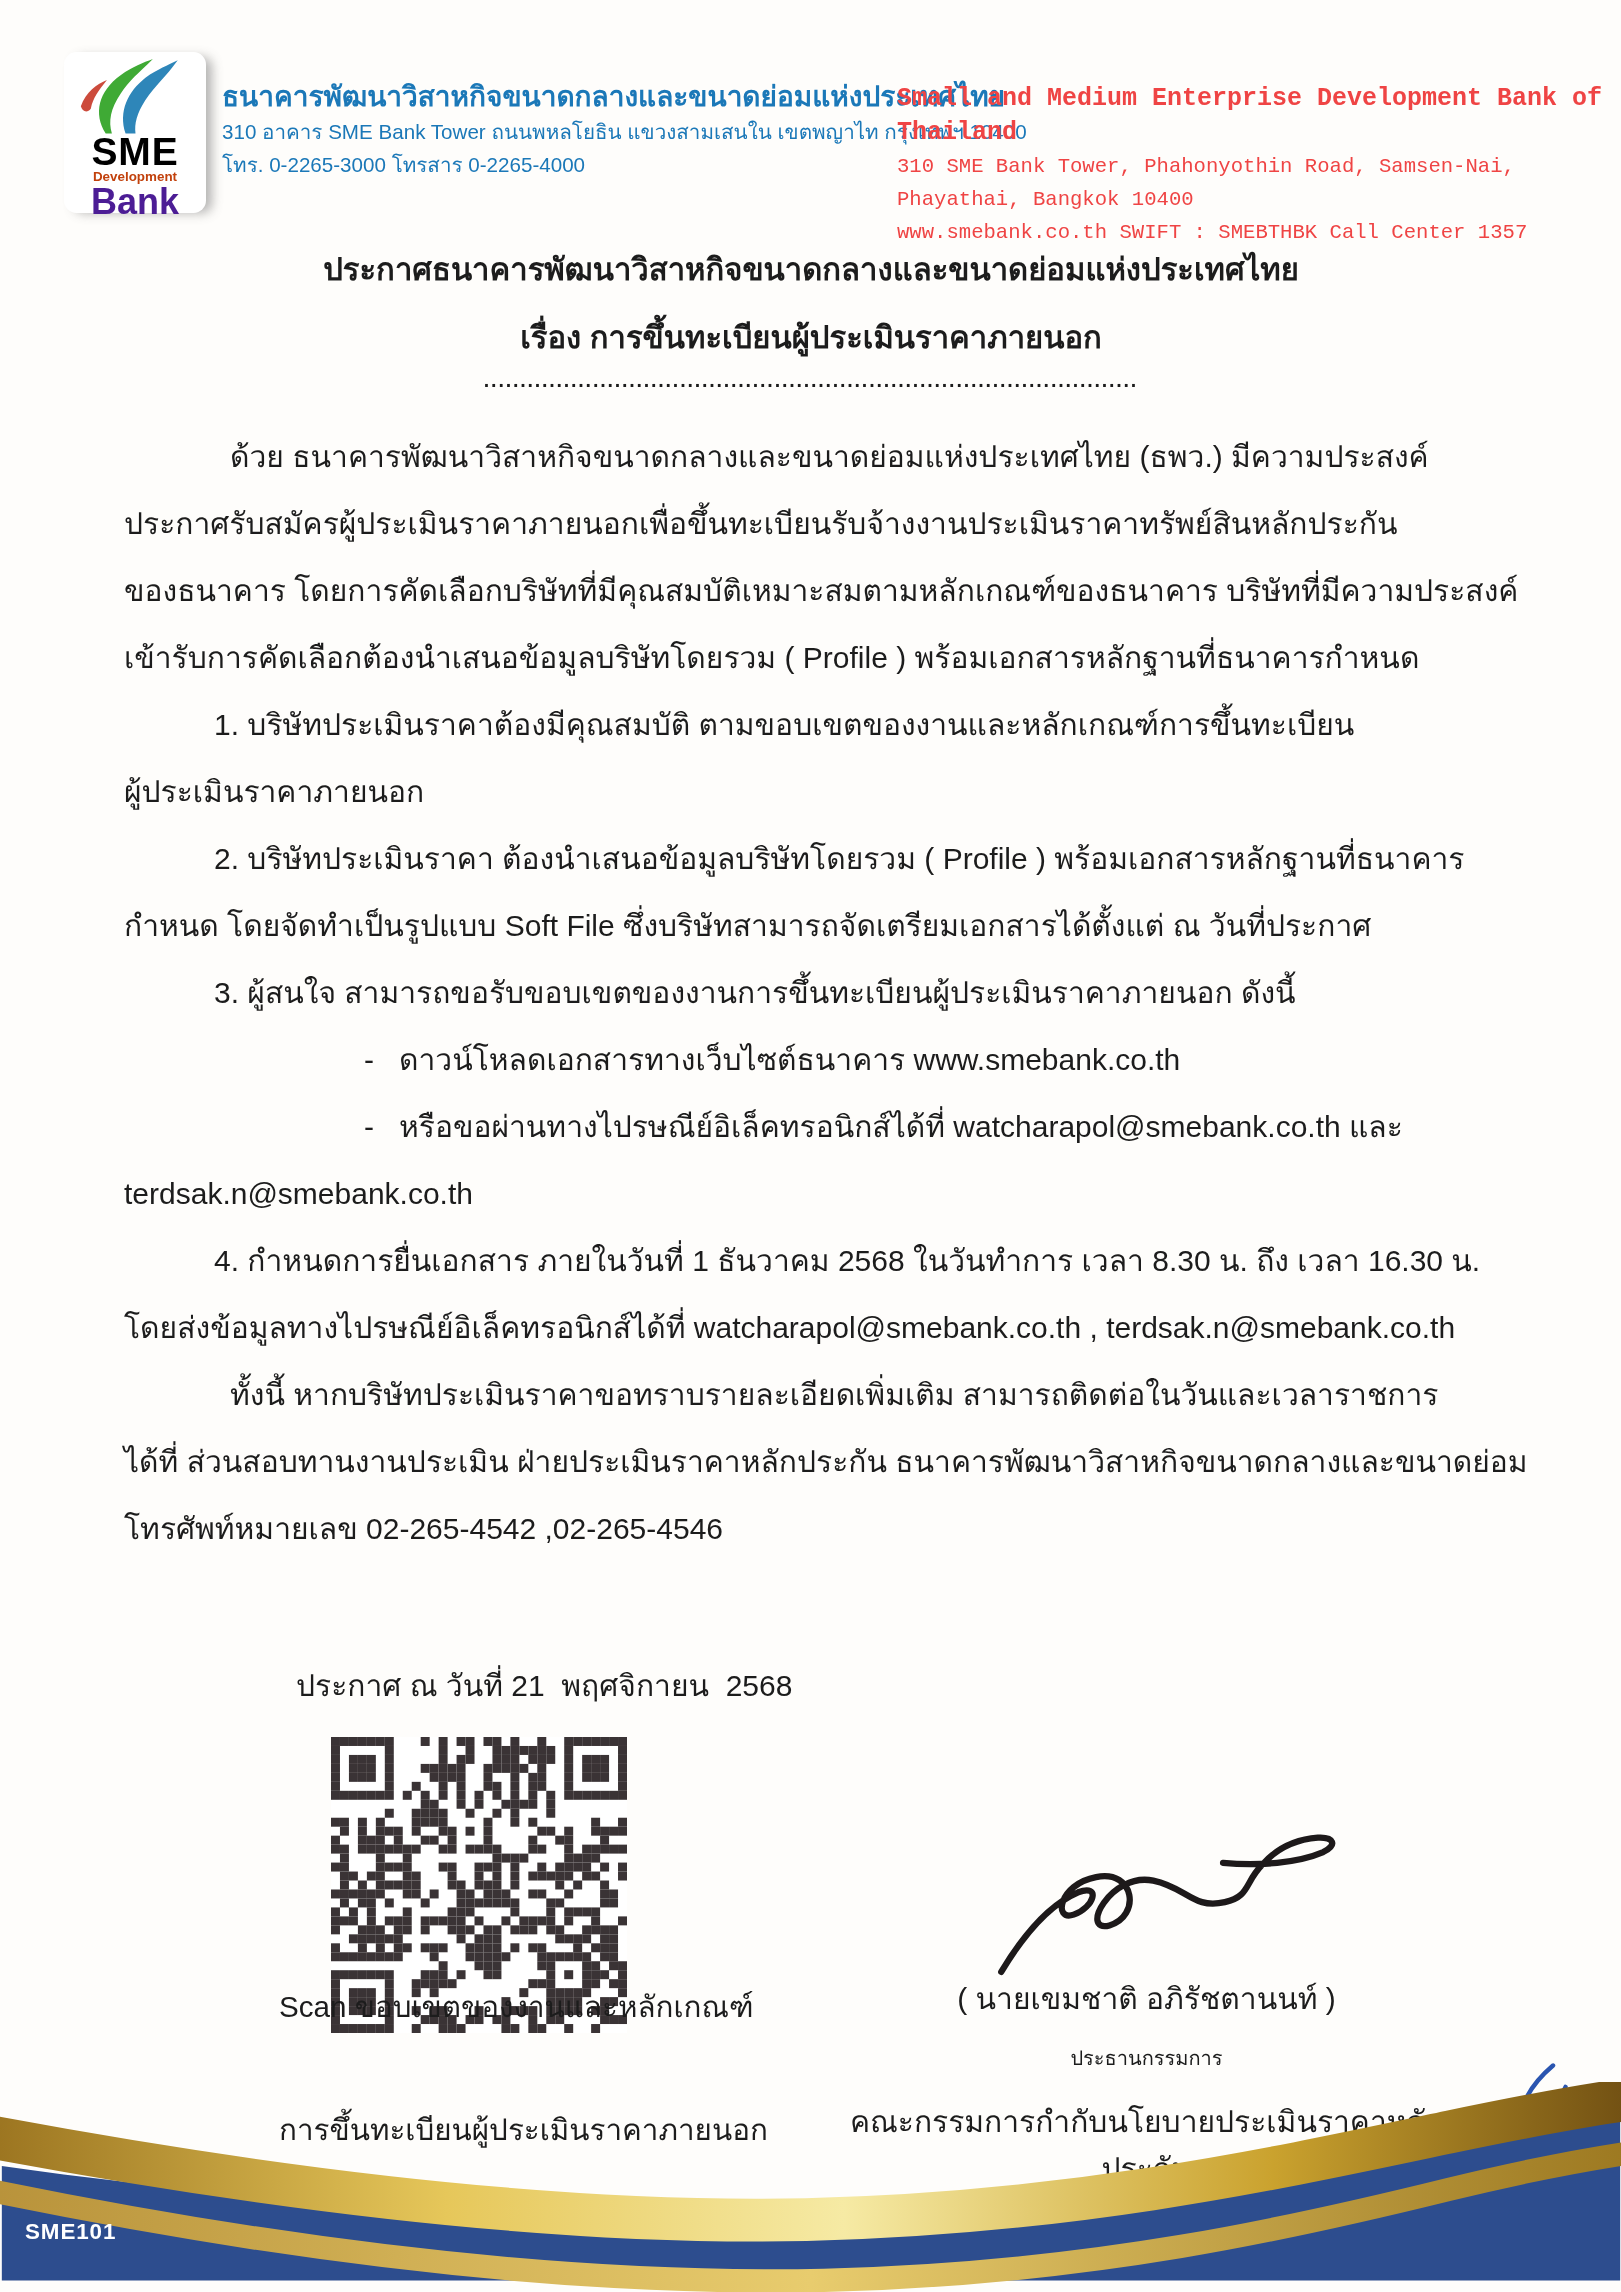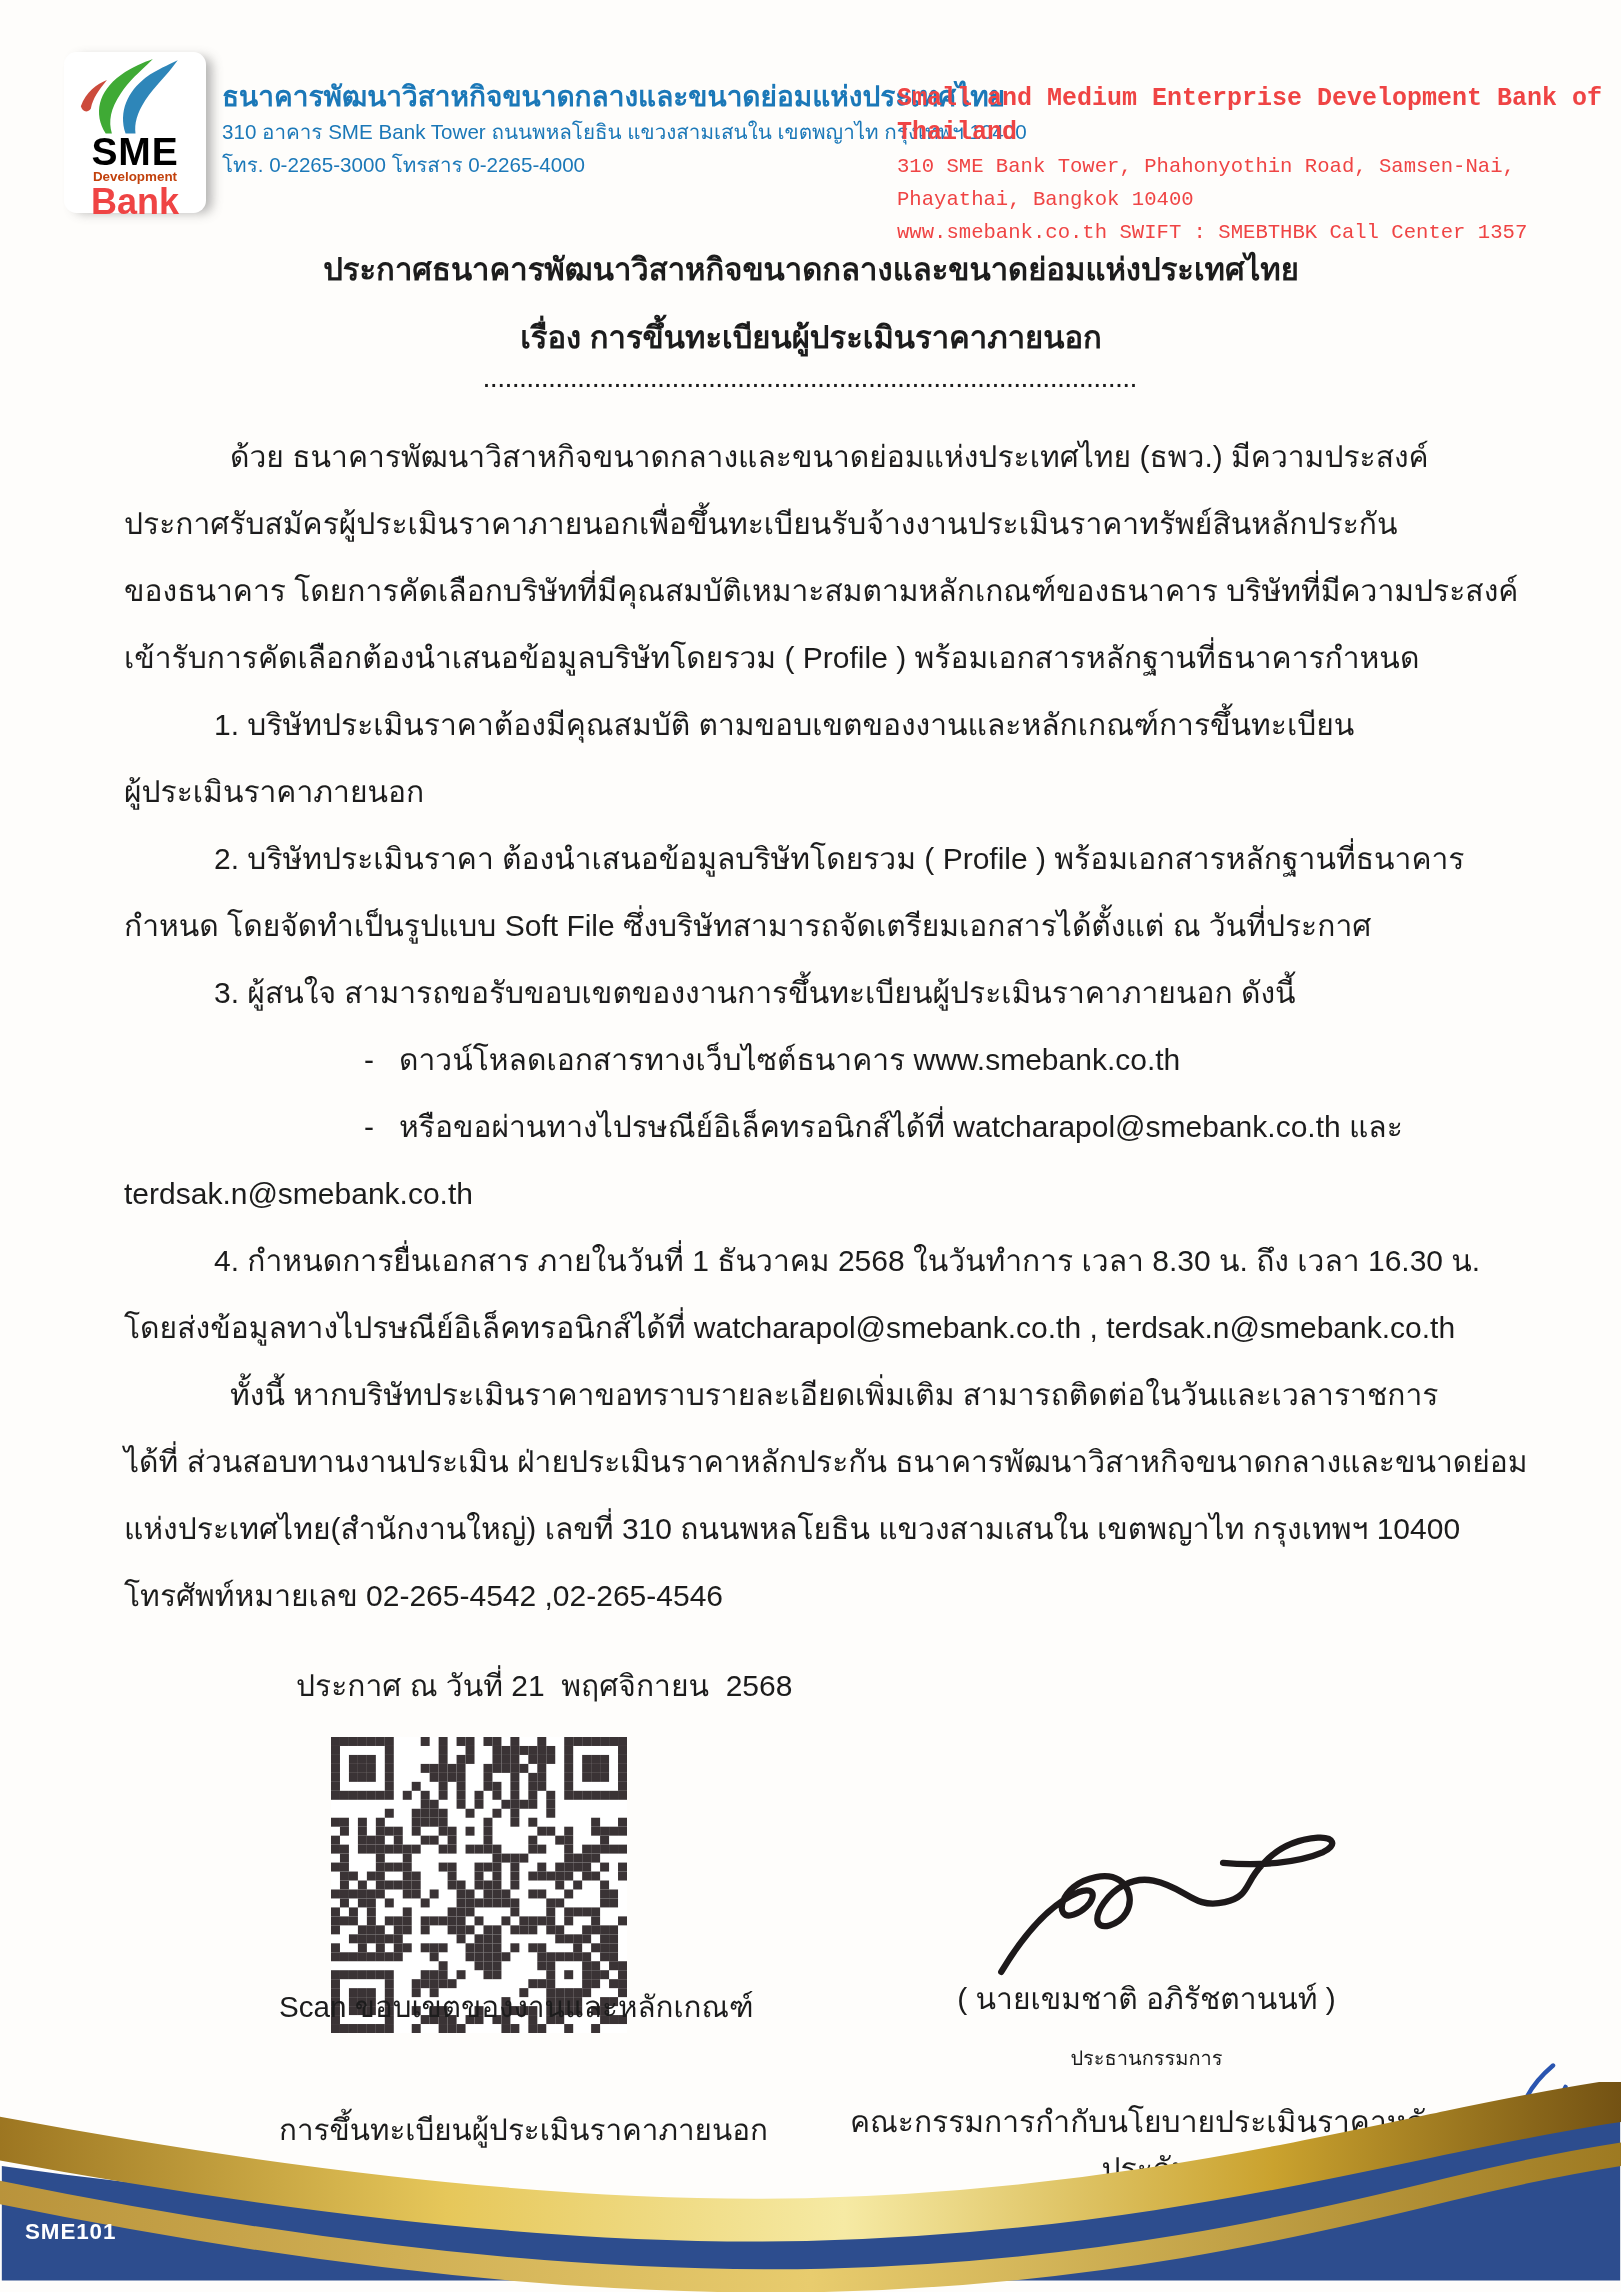--- a/index.html
+++ b/index.html
@@ -11,21 +11,21 @@
   }
   
   .logo-card{
     position:absolute;left:64px;top:52px;width:142px;height:161px;
     background:#fff;border-radius:12.5px;
     box-shadow:8px 2.7px 10.7px -2.7px rgba(90,90,90,.45);
     text-align:center;
   }
   .logo-sme{font-size:39px;font-weight:bold;color:#000000;letter-spacing:0.9px;line-height:36px;margin-top:-5.4px;}
   .logo-dev{font-size:13.4px;font-weight:bold;color:#c2410c;line-height:14.3px;}
-  .logo-bank{font-size:36px;font-weight:bold;color:#ef4444;line-height:36px;}
+  .logo-bank{font-size:36px;font-weight:bold;color:#4c1d95;line-height:36px;}
   .hdr-th{position:absolute;left:222px;top:79px;color:#1b78b8;}
   .hdr-th .name{font-size:28px;font-weight:bold;line-height:36px;}
   .hdr-th .sub{font-size:20.6px;font-weight:500;line-height:33px;}
   .hdr-en{position:absolute;left:897px;top:82px;color:#ef4444;font-family:Liberation Mono, monospace;}
   .hdr-en .name{font-size:25px;font-weight:bold;line-height:34px;}
   .hdr-en .sub{font-size:20.6px;font-weight:500;line-height:33px;}
   
   .doc-title1{position:absolute;left:0;top:244px;width:100%;text-align:center;font-size:31px;font-weight:bold;}
   .doc-title2{position:absolute;left:0;top:312px;width:100%;text-align:center;font-size:31px;font-weight:bold;}
   .dots{position:absolute;left:0;top:369px;width:100%;text-align:center;font-size:19.7px;font-weight:bold;letter-spacing:1.8px;}
@@ -95,21 +95,20 @@
     <div class="line item">2. บริษัทประเมินราคา ต้องนำเสนอข้อมูลบริษัทโดยรวม ( Profile ) พร้อมเอกสารหลักฐานที่ธนาคาร</div>
     <div class="line">กำหนด โดยจัดทำเป็นรูปแบบ Soft File ซึ่งบริษัทสามารถจัดเตรียมเอกสารได้ตั้งแต่ ณ วันที่ประกาศ</div>
     <div class="line item">3. ผู้สนใจ สามารถขอรับขอบเขตของงานการขึ้นทะเบียนผู้ประเมินราคาภายนอก ดังนี้</div>
     <div class="line bullet">-   ดาวน์โหลดเอกสารทางเว็บไซต์ธนาคาร www.smebank.co.th</div>
     <div class="line bullet">-   หรือขอผ่านทางไปรษณีย์อิเล็คทรอนิกส์ได้ที่ watcharapol@smebank.co.th และ</div>
     <div class="line">terdsak.n@smebank.co.th</div>
     <div class="line item">4. กำหนดการยื่นเอกสาร ภายในวันที่ 1 ธันวาคม 2568 ในวันทำการ เวลา 8.30 น. ถึง เวลา 16.30 น.</div>
     <div class="line">โดยส่งข้อมูลทางไปรษณีย์อิเล็คทรอนิกส์ได้ที่ watcharapol@smebank.co.th , terdsak.n@smebank.co.th</div>
     <div class="line ind">ทั้งนี้ หากบริษัทประเมินราคาขอทราบรายละเอียดเพิ่มเติม สามารถติดต่อในวันและเวลาราชการ</div>
     <div class="line">ได้ที่ ส่วนสอบทานงานประเมิน ฝ่ายประเมินราคาหลักประกัน ธนาคารพัฒนาวิสาหกิจขนาดกลางและขนาดย่อม</div>
-    <div class="line">แห่งประเทศไทย(สำนักงานใหญ่) เลขที่ 310 ถนนพหลโยธิน แขวงสามเสนใน เขตพญาไท กรุงเทพฯ 10400</div>
     <div class="line">โทรศัพท์หมายเลข 02-265-4542 ,02-265-4546</div>
   </div>
 
   <div class="announce">ประกาศ ณ วันที่ 21  พฤศจิกายน  2568</div>
 
   <div class="qr"><svg width="296" height="296" viewBox="0 0 330 330">
         <rect width="330" height="330" fill="#fff"></rect>
         <g fill="#3a3335">
           <rect x="0" y="0" width="10" height="10"></rect>
           <rect x="10" y="0" width="10" height="10"></rect>

